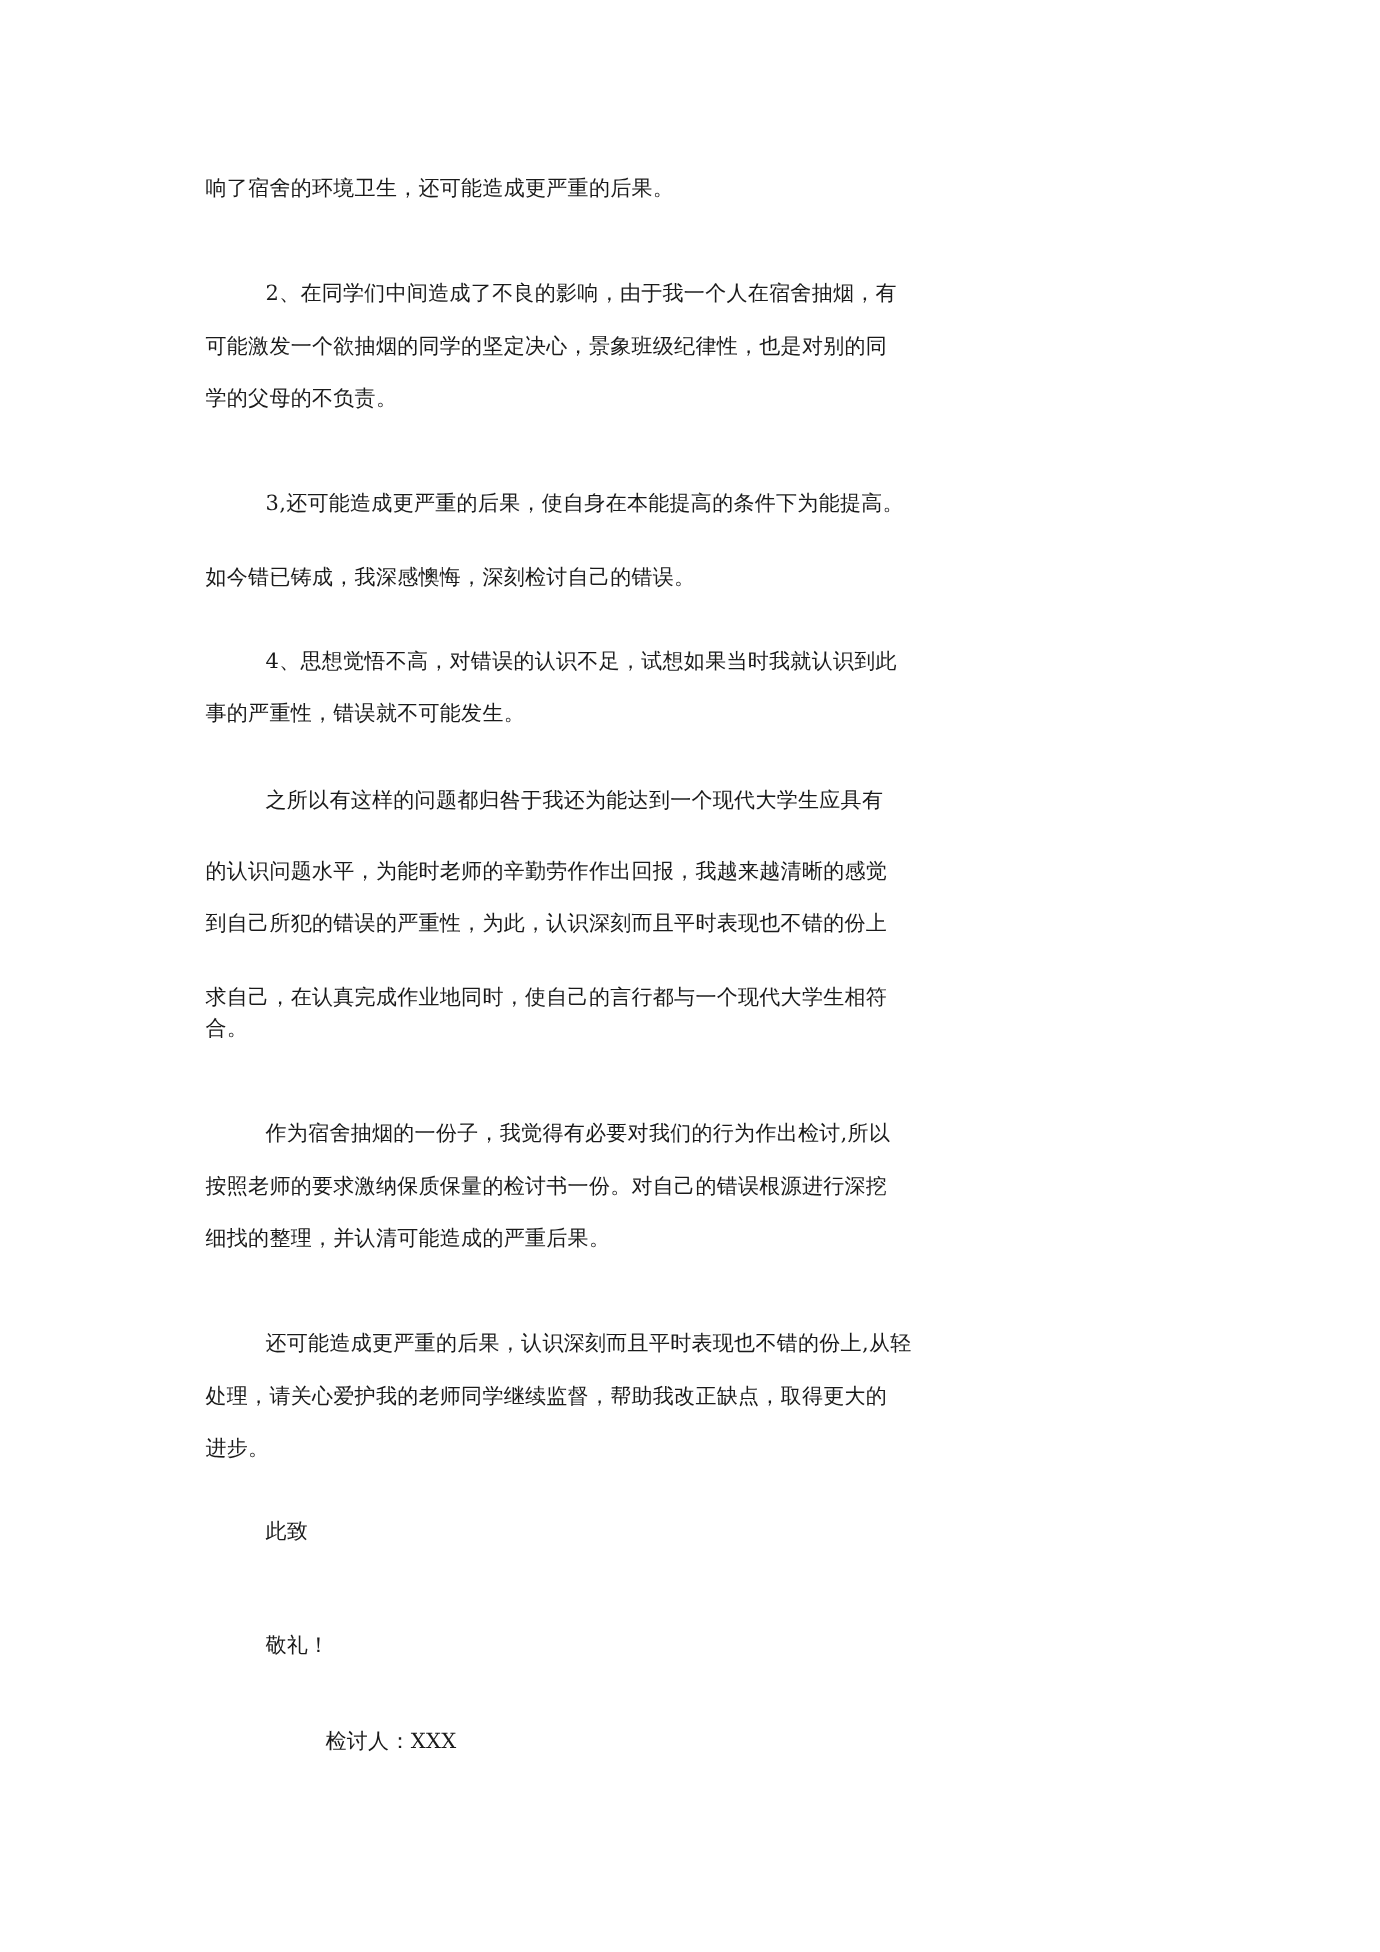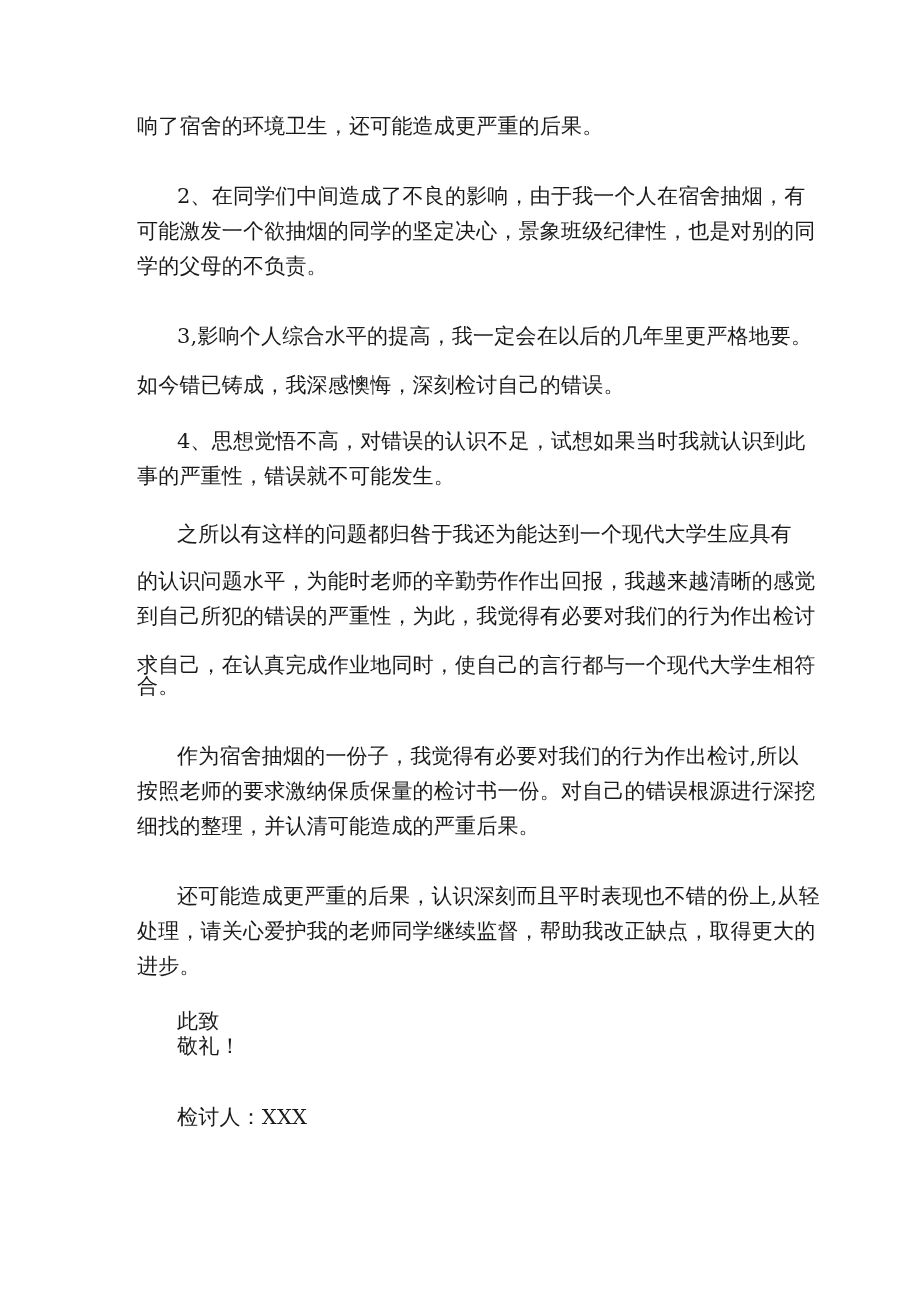--- a/index.html
+++ b/index.html
@@ -18,54 +18,54 @@
     .page {
       position: absolute;
       left: 137px;
       top: 0;
       width: 650px;
     }
     .line {
       position: absolute;
       left: 0;
       white-space: nowrap;
-      font-size: 21px;
+      font-size: 14px;
       line-height: 28px;
       letter-spacing: 0.2px;
     }
     .indent { left: 40px; }
   </style>
 </head>
 <body>
 
 <div class="page">
 
   <div class="line" style="top:112px;">响了宿舍的环境卫生，还可能造成更严重的后果。</div>
 
   <div class="line indent" style="top:182px;">2、在同学们中间造成了不良的影响，由于我一个人在宿舍抽烟，有</div>
   <div class="line" style="top:217px;">可能激发一个欲抽烟的同学的坚定决心，景象班级纪律性，也是对别的同</div>
   <div class="line" style="top:252px;">学的父母的不负责。</div>
 
-  <div class="line indent" style="top:322px;">3,影响个人综合水平的提高，我一定会在以后的几年里更严格地要。</div>
+  <div class="line indent" style="top:322px;">3,还可能造成更严重的后果，使自身在本能提高的条件下为能提高。</div>
   <div class="line" style="top:371px;">如今错已铸成，我深感懊悔，深刻检讨自己的错误。</div>
 
   <div class="line indent" style="top:427px;">4、思想觉悟不高，对错误的认识不足，试想如果当时我就认识到此</div>
   <div class="line" style="top:462px;">事的严重性，错误就不可能发生。</div>
 
   <div class="line indent" style="top:520px;">之所以有这样的问题都归咎于我还为能达到一个现代大学生应具有</div>
   <div class="line" style="top:567px;">的认识问题水平，为能时老师的辛勤劳作作出回报，我越来越清晰的感觉</div>
-  <div class="line" style="top:602px;">到自己所犯的错误的严重性，为此，我觉得有必要对我们的行为作出检讨</div>
+  <div class="line" style="top:602px;">到自己所犯的错误的严重性，为此，认识深刻而且平时表现也不错的份上</div>
   <div class="line" style="top:637px;margin-top:14px;">求自己，在认真完成作业地同时，使自己的言行都与一个现代大学生相符</div>
   <div class="line" style="top:672px;">合。</div>
 
   <div class="line indent" style="top:742px;">作为宿舍抽烟的一份子，我觉得有必要对我们的行为作出检讨,所以</div>
   <div class="line" style="top:777px;">按照老师的要求激纳保质保量的检讨书一份。对自己的错误根源进行深挖</div>
   <div class="line" style="top:812px;">细找的整理，并认清可能造成的严重后果。</div>
 
   <div class="line indent" style="top:882px;">还可能造成更严重的后果，认识深刻而且平时表现也不错的份上,从轻</div>
   <div class="line" style="top:917px;text-align:right;">处理，请关心爱护我的老师同学继续监督，帮助我改正缺点，取得更大的</div>
   <div class="line" style="top:952px;">进步。</div>
 
   <div class="line indent" style="top:1007px;">此致</div>
-  <div class="line indent" style="top:1032px;">敬礼！</div>
-  <div class="line indent" style="top:1103px;">检讨人：XXX</div>
+  <div class="line indent" style="top:1084px;font-family:Liberation Mono, monospace;">敬礼！</div>
+  <div class="line indent" style="top:1147px;margin-left:40px;">检讨人：XXX</div>
 
 </div>
 
 </body></html>

